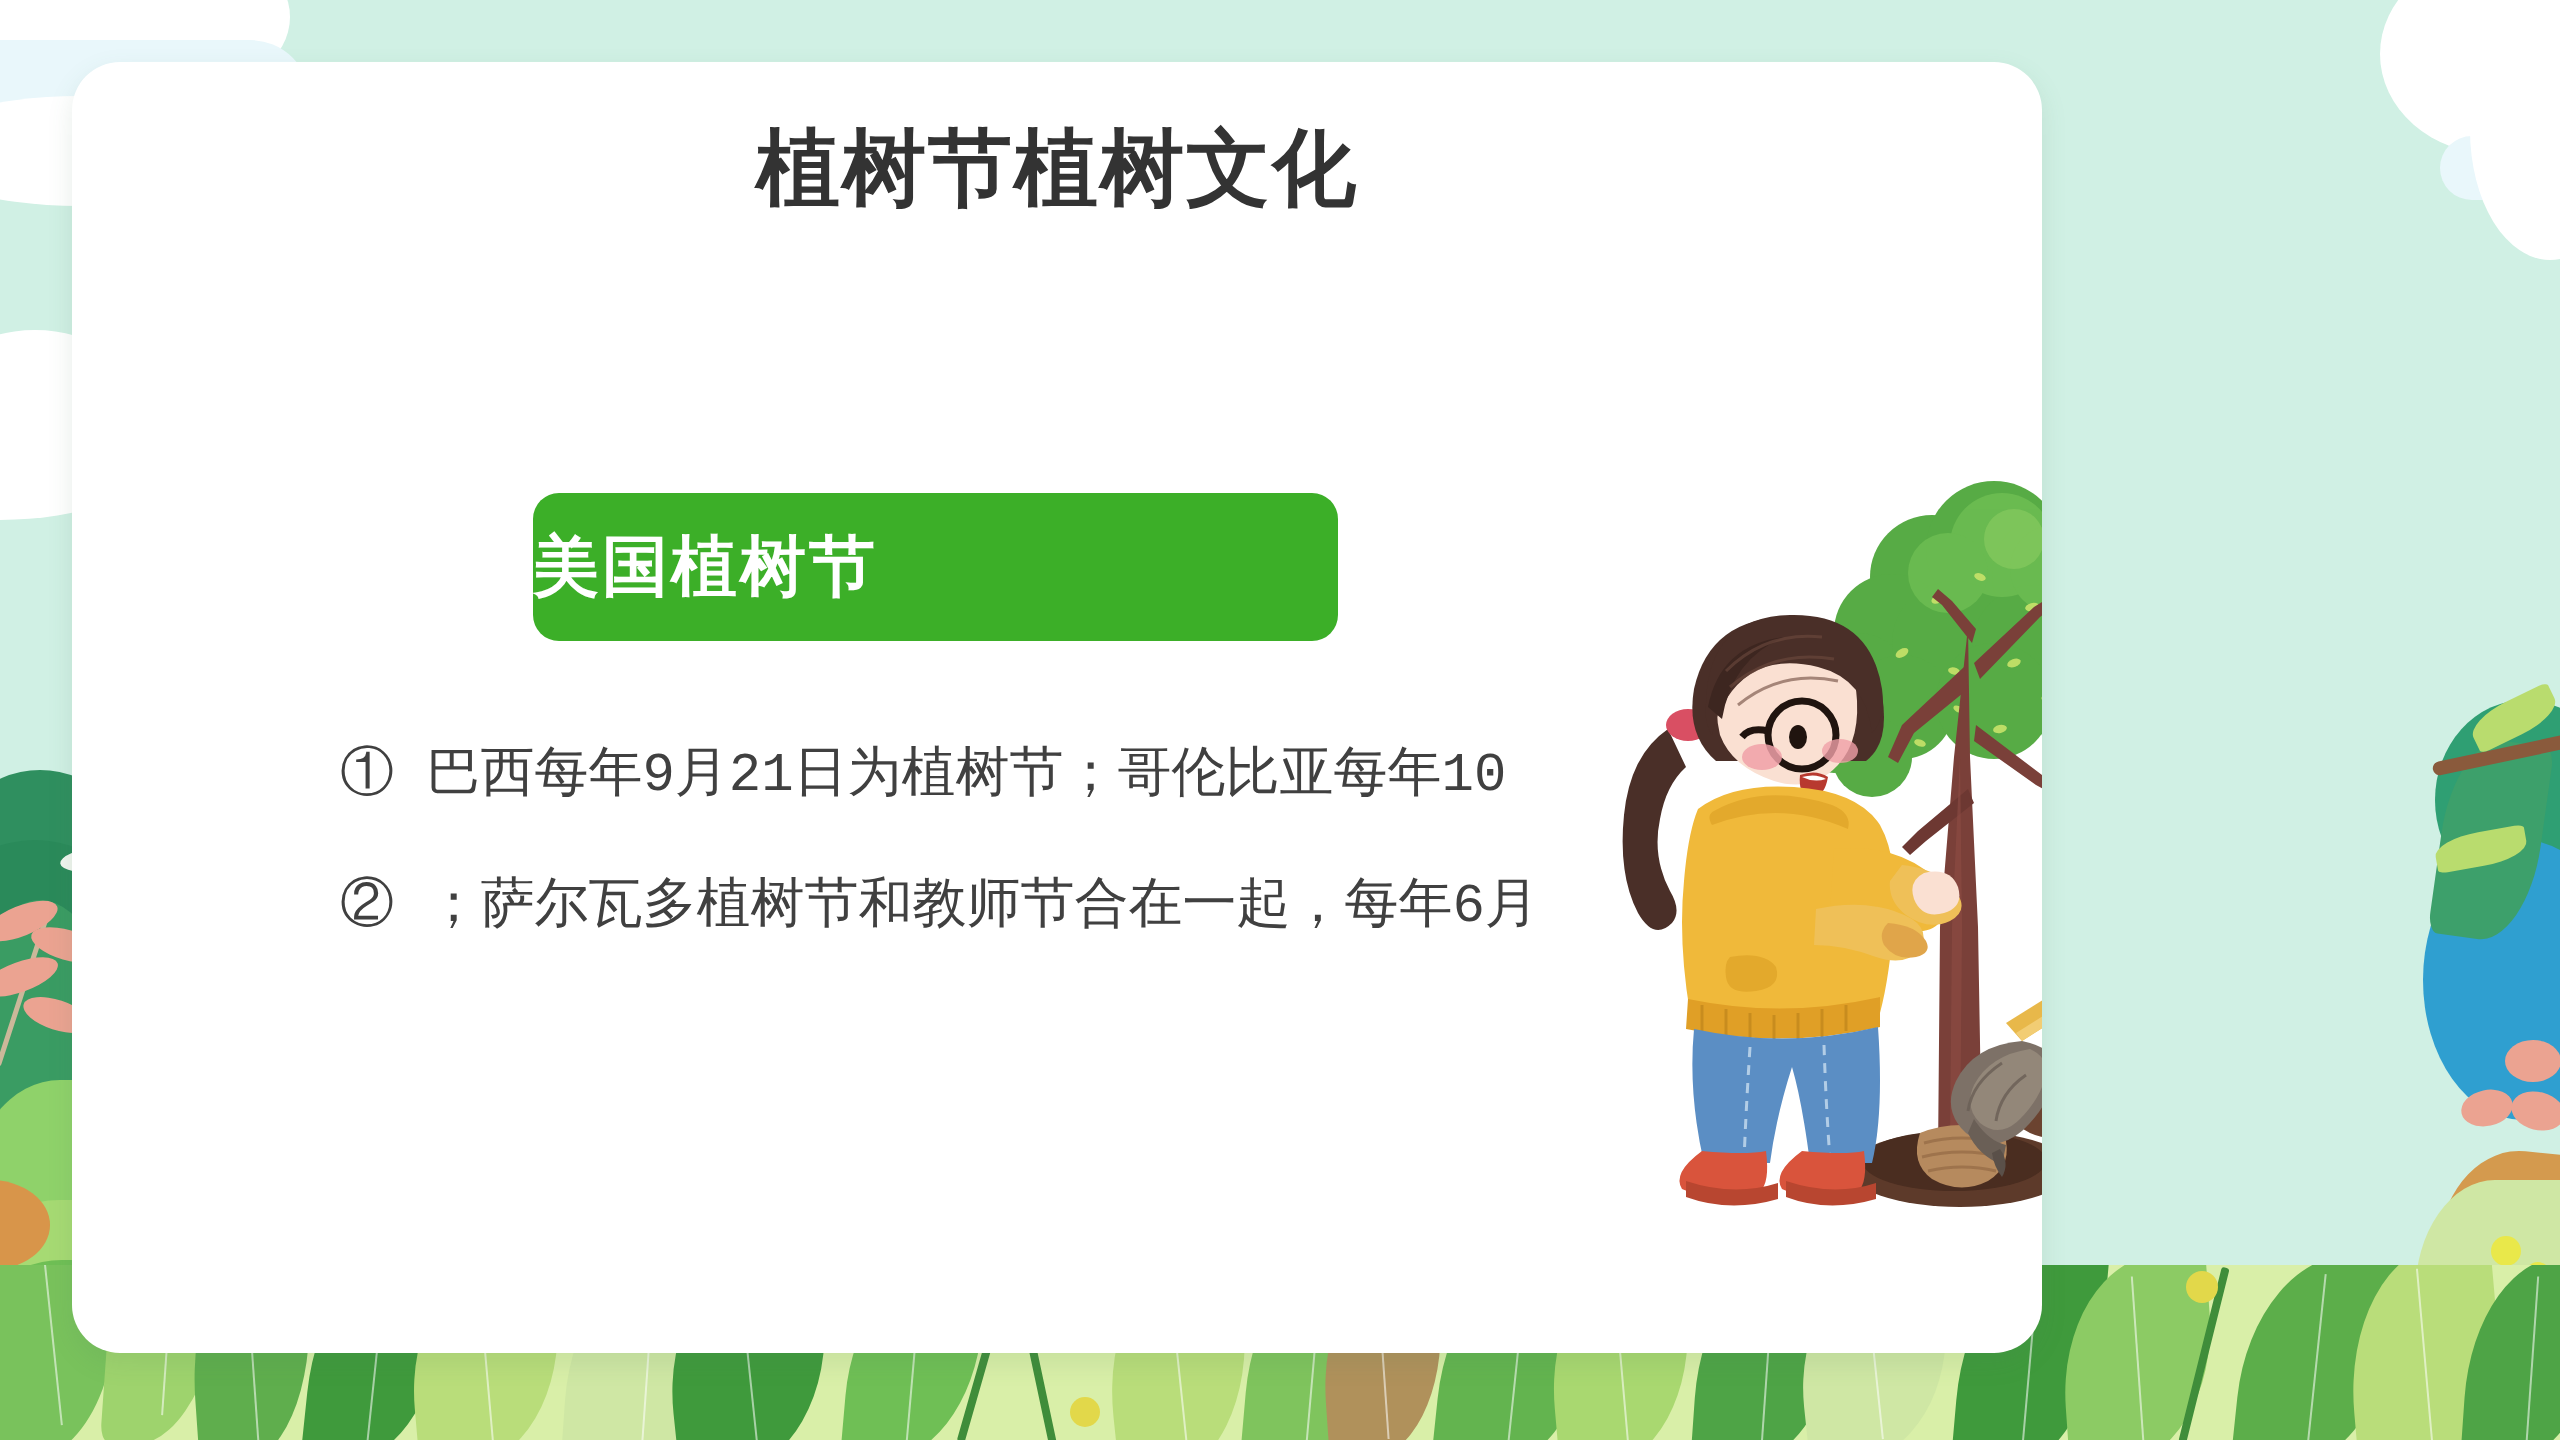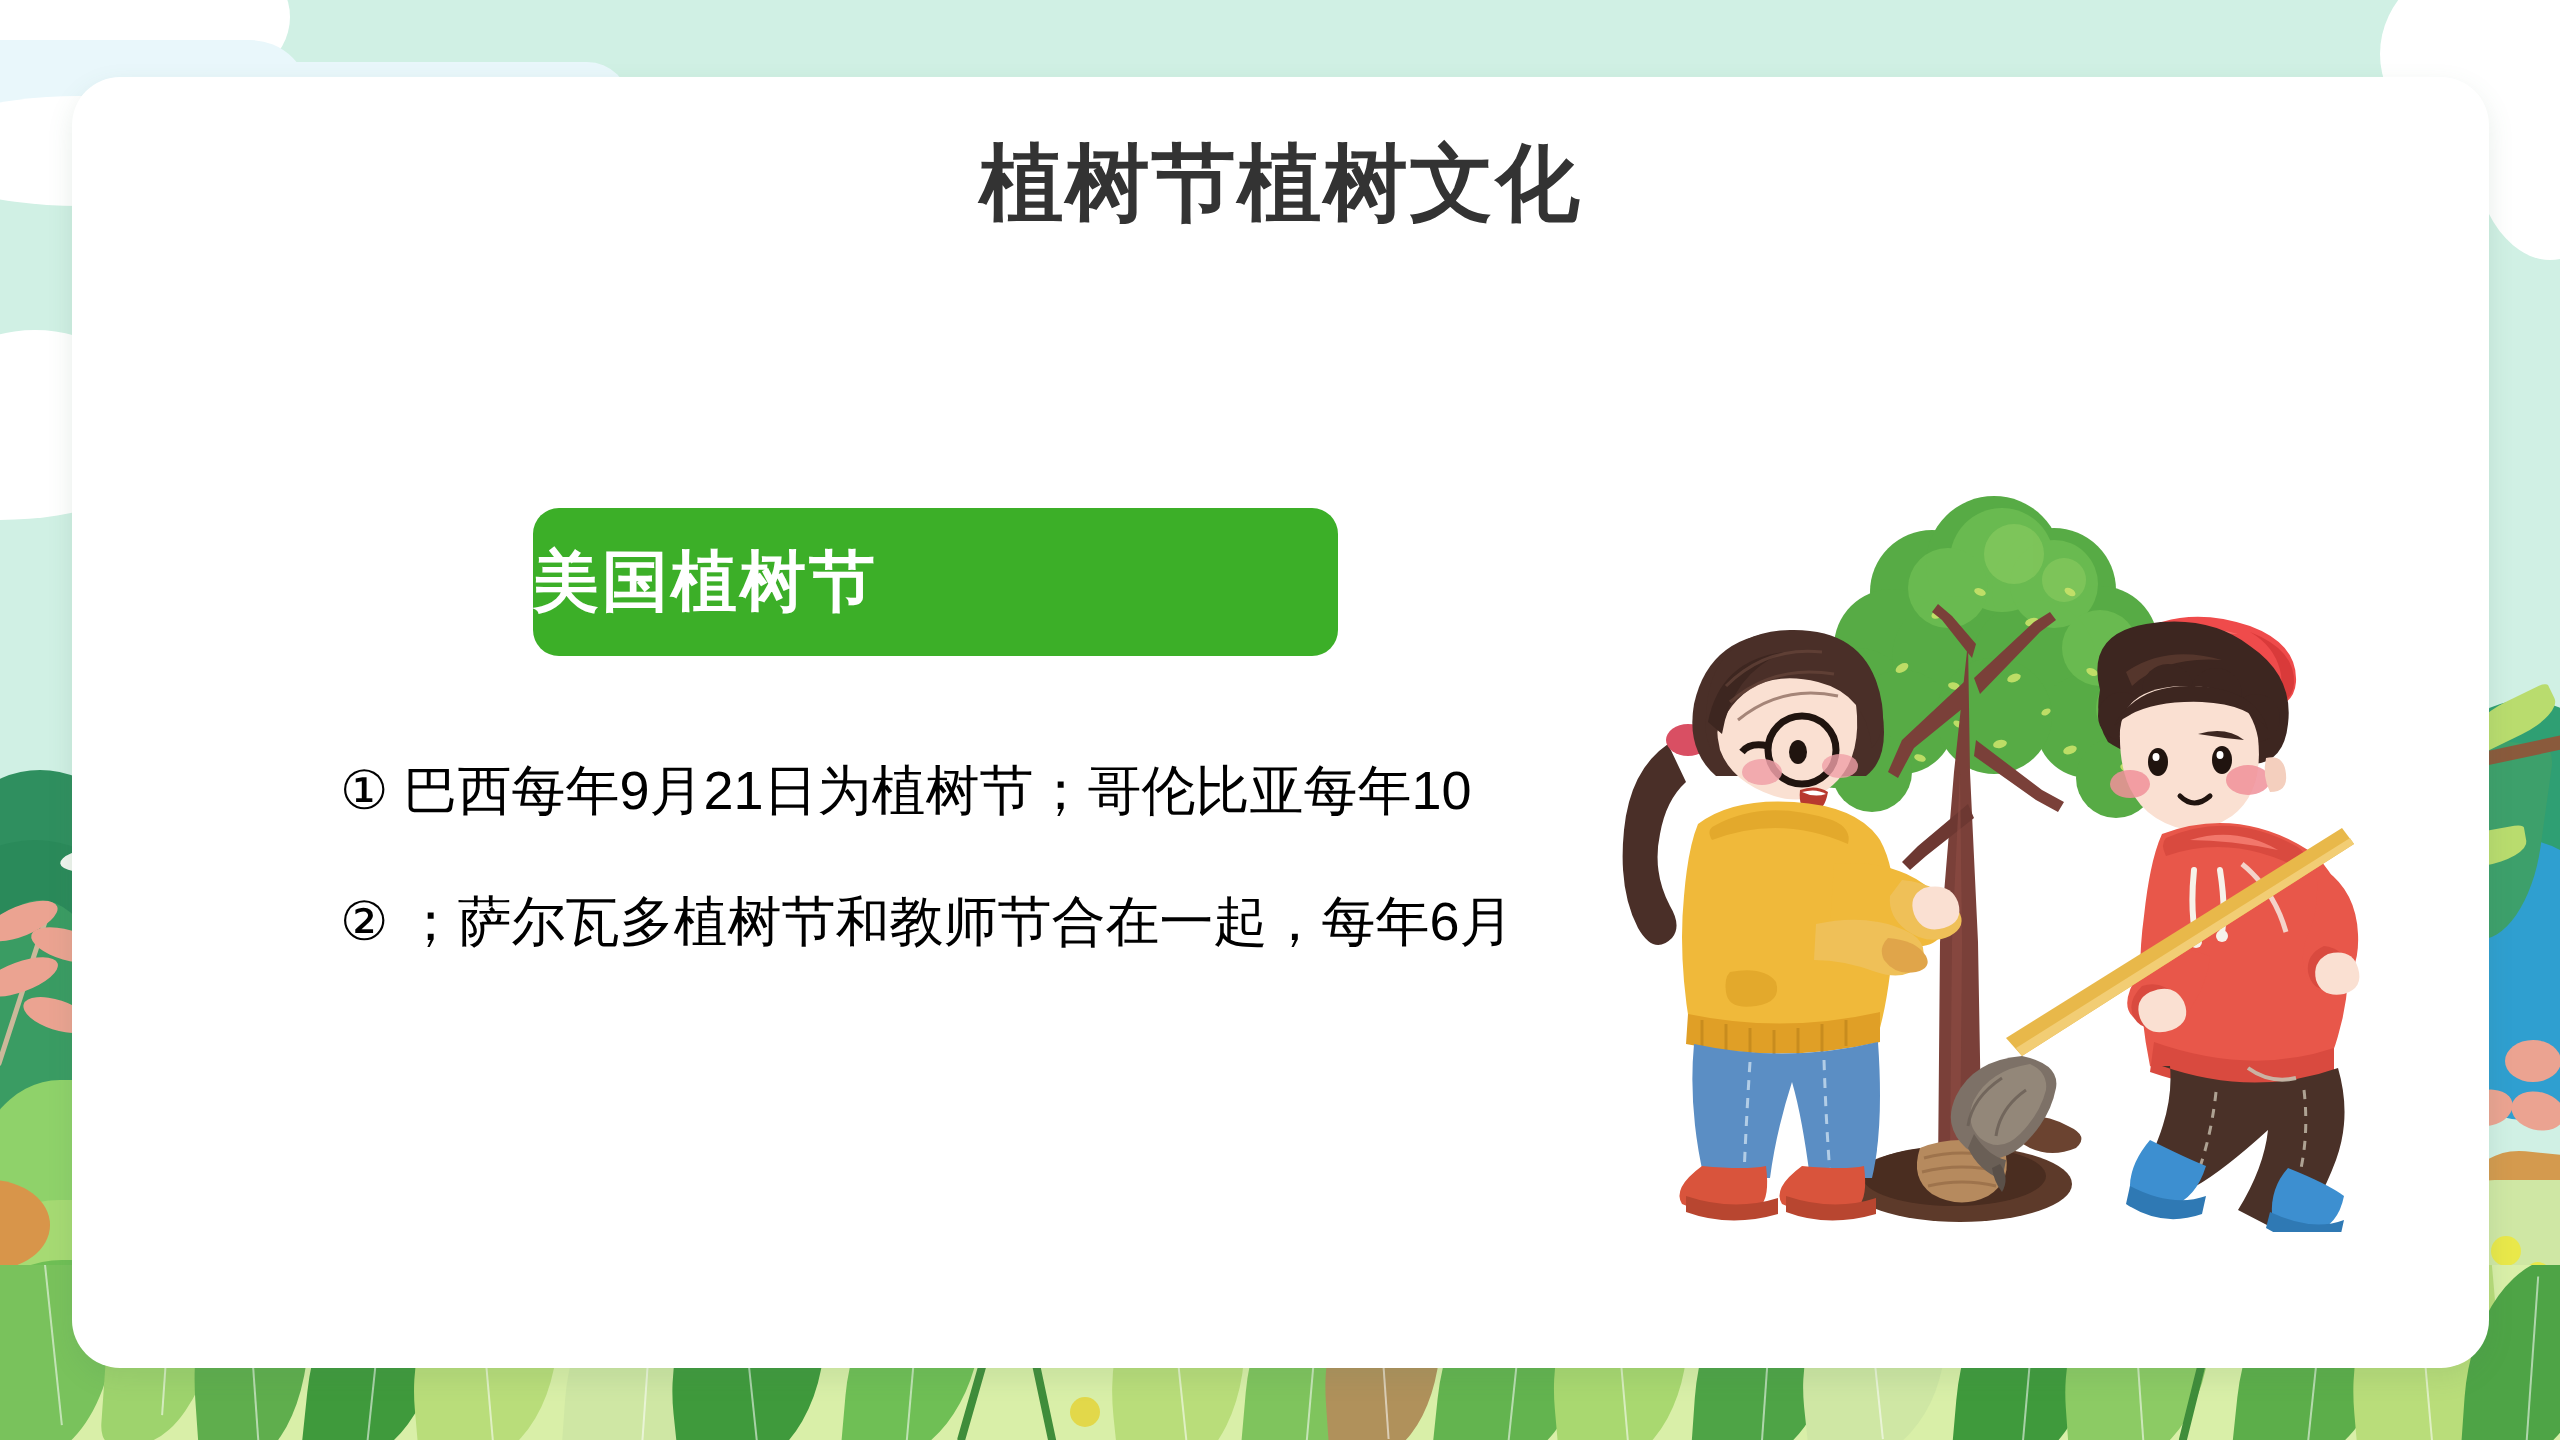--- a/index.html
+++ b/index.html
@@ -95,22 +95,22 @@
   .bdot {
     position: absolute;
     border-radius: 50%;
     background: #e9d94a;
   }
 
   
   #card {
     position: absolute;
     left: 72px;
-    top: 77px;
-    width: 2417px;
+    top: 62px;
+    width: 1970px;
     height: 1291px;
     background: #ffffff;
     border-radius: 48px;
     box-shadow: 0 10px 26px rgba(80,120,90,.13);
     overflow: hidden;
   }
 
   #page-title {
     position: absolute;
     left: 0;
@@ -148,24 +148,25 @@
   
   #body-text {
     position: absolute;
     left: 268px;
     top: 648px;
     width: 1180px;
   }
   .para {
     display: block;
     font-size: 54px;
-    color: #000000;
+    color: #404040;
     line-height: 131px;
     letter-spacing: 0px;
     white-space: nowrap;
+    font-family: Liberation Mono, monospace;
   }
   .para-indent { padding-left: 72px; }
 
   
   #illustration {
     position: absolute;
     left: 1530px;
     top: 395px;
     width: 790px;
     height: 760px;

